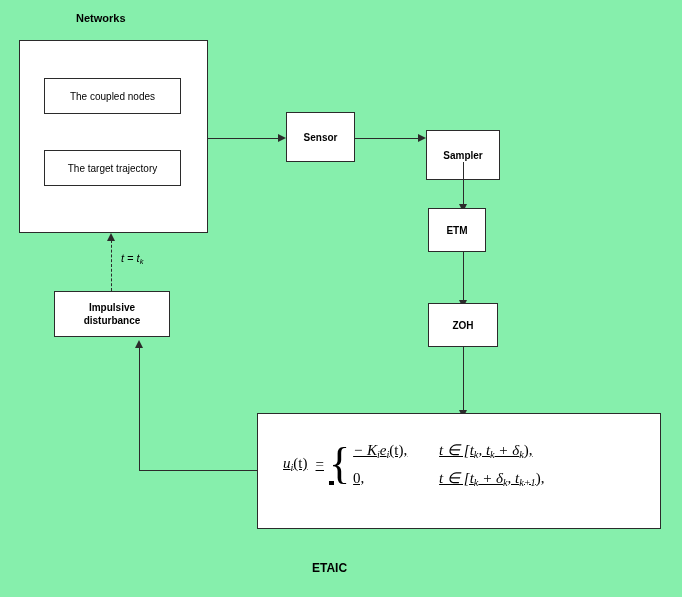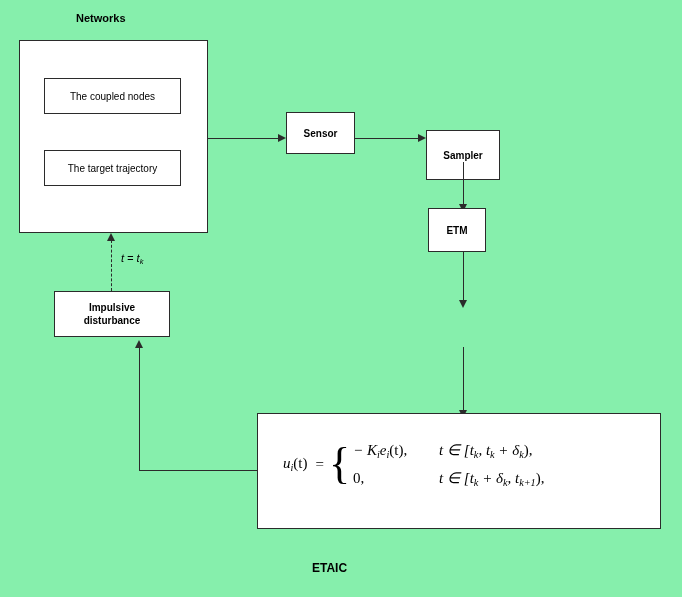--- a/index.html
+++ b/index.html
@@ -138,48 +138,51 @@
     <span>The coupled nodes</span>
   </div>
 
   <div class="box" style="left:44px; top:150px; width:137px; height:36px;">
     <span>The target trajectory</span>
   </div>
 
   <div class="line h-line" style="left:208px; top:138px; width:71px;"></div>
   <div class="arrowhead arrow-right" style="left:278px; top:134px;"></div>
 
-  <div class="box bold" style="left:286px; top:112px; width:69px; height:42px;">
+  <div class="box bold" style="left:286px; top:112px; width:69px; height:50px;">
     <span>Sensor</span>
   </div>
 
   <div class="line h-line" style="left:355px; top:138px; width:64px;"></div>
   <div class="arrowhead arrow-right" style="left:418px; top:134px;"></div>
 
   <div class="box bold" style="left:426px; top:112px; width:74px; height:50px;margin-top:18px;">
     <span>Sampler</span>
   </div>
 
   <div class="line v-line" style="left:463px; top:162px; height:44px;"></div>
   <div class="arrowhead arrow-down" style="left:459px; top:204px;"></div>
 
   <div class="box bold" style="left:428px; top:208px; width:58px; height:44px;">
     <span>ETM</span>
   </div>
 
   <div class="line v-line" style="left:463px; top:252px; height:50px;"></div>
   <div class="arrowhead arrow-down" style="left:459px; top:300px;"></div>
 
+  <div class="box bold" style="left:428px; top:303px; width:70px; height:44px;">
+    <span>ZOH</span>
+  </div>
 
   <div class="line v-line" style="left:463px; top:347px; height:66px;"></div>
   <div class="arrowhead arrow-down" style="left:459px; top:410px;"></div>
 
   <div class="outer-box" style="left:257px; top:413px; width:404px; height:116px;"></div>
 
-  <div class="eq-wrap" style="left:283px; top:441px;">
+  <div class="eq-wrap" style="left:283px; top:441px;text-decoration:underline;">
     <span class="eq-lhs"><span class="it">u</span><sub>i</sub><span class="up">(t)</span></span>
     <span class="eq-eq">=</span>
     <span class="brace">{</span>
     <span class="cases">
       <span class="case-row">
         <span class="case-val"><span>− K</span><sub>i</sub><span>e</span><sub>i</sub><span class="up">(t),</span></span>
         <span class="case-cond"><span>t ∈ [t</span><sub>k</sub><span>, t</span><sub>k</sub><span> + δ</span><sub>k</sub><span class="up">),</span></span>
       </span>
       <span class="case-row">
         <span class="case-val"><span class="up">0,</span></span>

